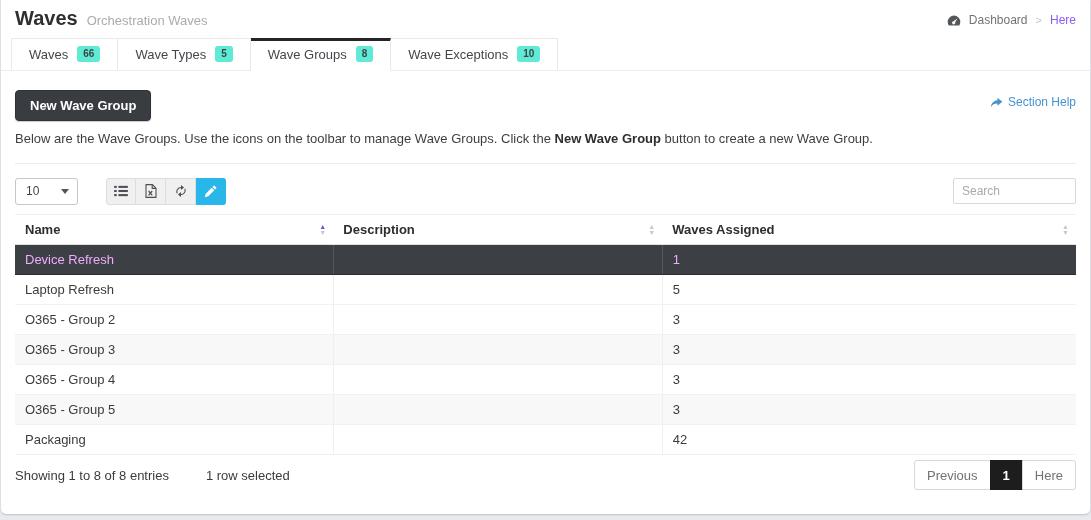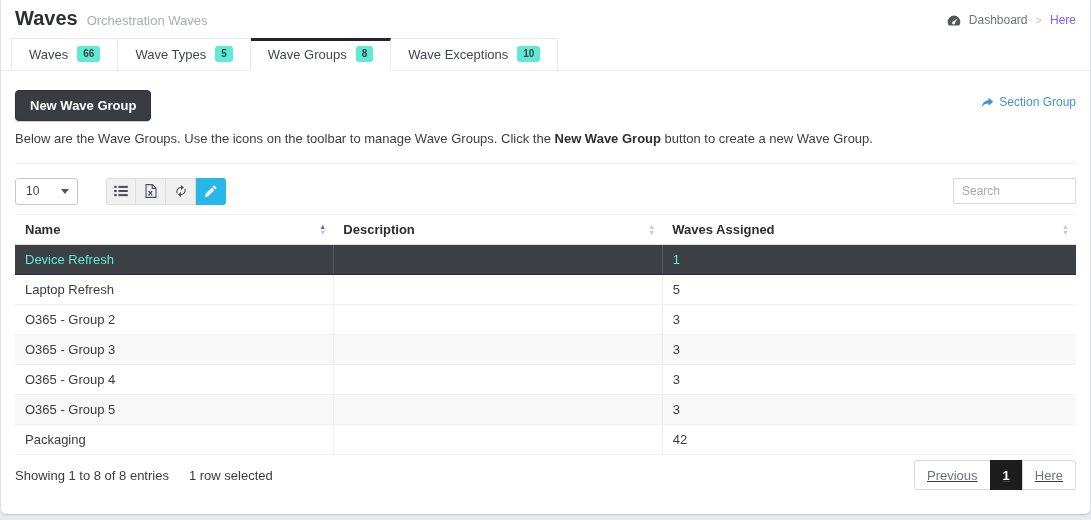--- a/index.html
+++ b/index.html
@@ -100,30 +100,30 @@
              display:flex; flex-direction:column; font-size:7px; line-height:6px; }
   .sorters .up, .sorters .down { color:#c8c8c8; }
   .sorters.asc .up { color:#5a62d2; }
   td {
     font-size:13px; color:#3b3b3b; padding:7px 10px; height:29px;
     border-bottom:1px solid #f1f1f1; overflow:hidden; white-space:nowrap;
   }
   td:nth-child(1), td:nth-child(2) { border-right:1px solid #efefef; }
   tr.stripe td { background:#f8f8f8; }
   tr.selected td {
-    background:#3c4045; color:#5eead4; border-bottom:1px solid #2b2e31;
+    background:#3c4045; color:#f0abfc; border-bottom:1px solid #2b2e31;
   }
   tr.selected td:nth-child(1), tr.selected td:nth-child(2) { border-right:1px solid #54585c; }
   tbody tr { cursor:pointer; }
   
   .table-footer {
     display:flex; justify-content:space-between; align-items:center; margin-top:5px;
   }
-  .footer-left { display:flex; gap:20px; font-size:13px; color:#3b3b3b; }
-  .pagination { display:flex;text-decoration:underline; }
+  .footer-left { display:flex; gap:37px; font-size:13px; color:#3b3b3b; }
+  .pagination { display:flex; }
   .page-btn {
     background:#fff; border:1px solid #d8d8d8; color:#6e7377; font-size:13px;
     padding:6px 12px; cursor:pointer; margin-left:-1px; height:30px;
     font-family:"Liberation Sans", sans-serif;
   }
   .page-btn.prev { border-radius:3px 0 0 3px; margin-left:0; }
   .page-btn.next { border-radius:0 3px 3px 0; }
   .page-btn.active { background:#1d1d1d; border-color:#1d1d1d; color:#fff; font-weight:bold; }
   svg { display:block; }
 </style>
@@ -171,21 +171,21 @@
   <div class="content">
 
     <div class="action-row">
       <button class="btn-dark">New Wave Group</button>
       <a class="section-help">
         <span>
           <svg width="13" height="11" viewBox="0 0 16 14" fill="#4493cd">
               <path d="M9.2.8 15.4 6 9.2 11.2V8.3C5.4 8.3 2.6 9.7.9 12.9c.4-4.9 3.3-8.2 8.3-8.8z"></path>
             </svg>
         </span>
-        <span>Section Group</span>
+        <span>Section Help</span>
       </a>
     </div>
 
     <p class="desc"><span>Below are the Wave Groups. Use the icons on the toolbar to manage Wave Groups. Click the </span><b>New Wave Group</b><span> button to create a new Wave Group.</span></p>
 
     <div class="divider"></div>
 
     <div class="toolbar">
       <span class="select-wrap">
         <select class="page-size">

